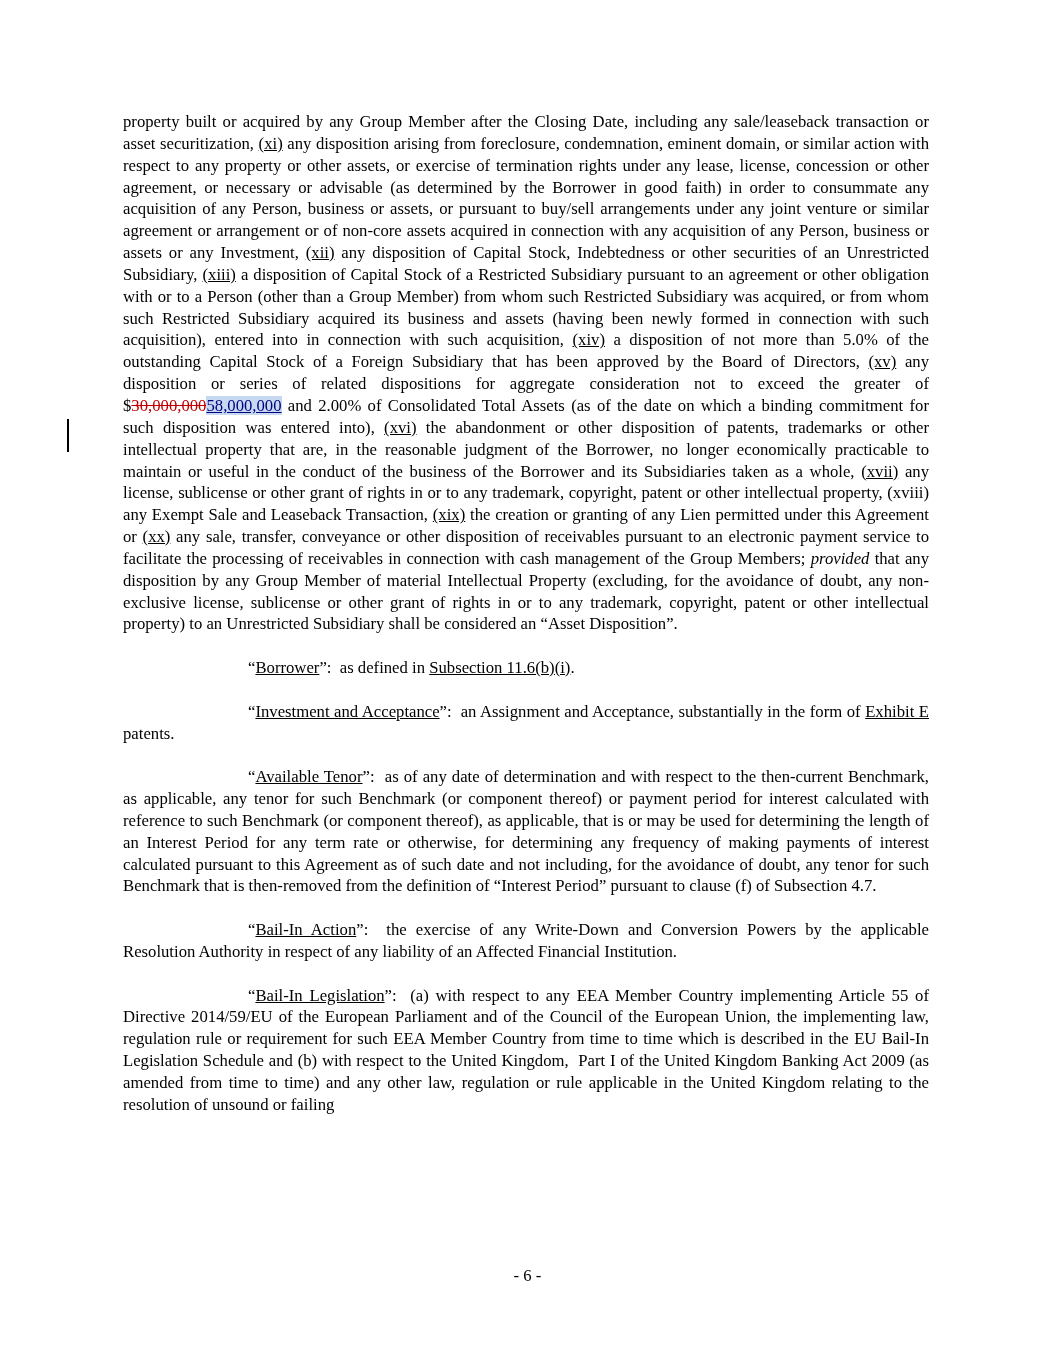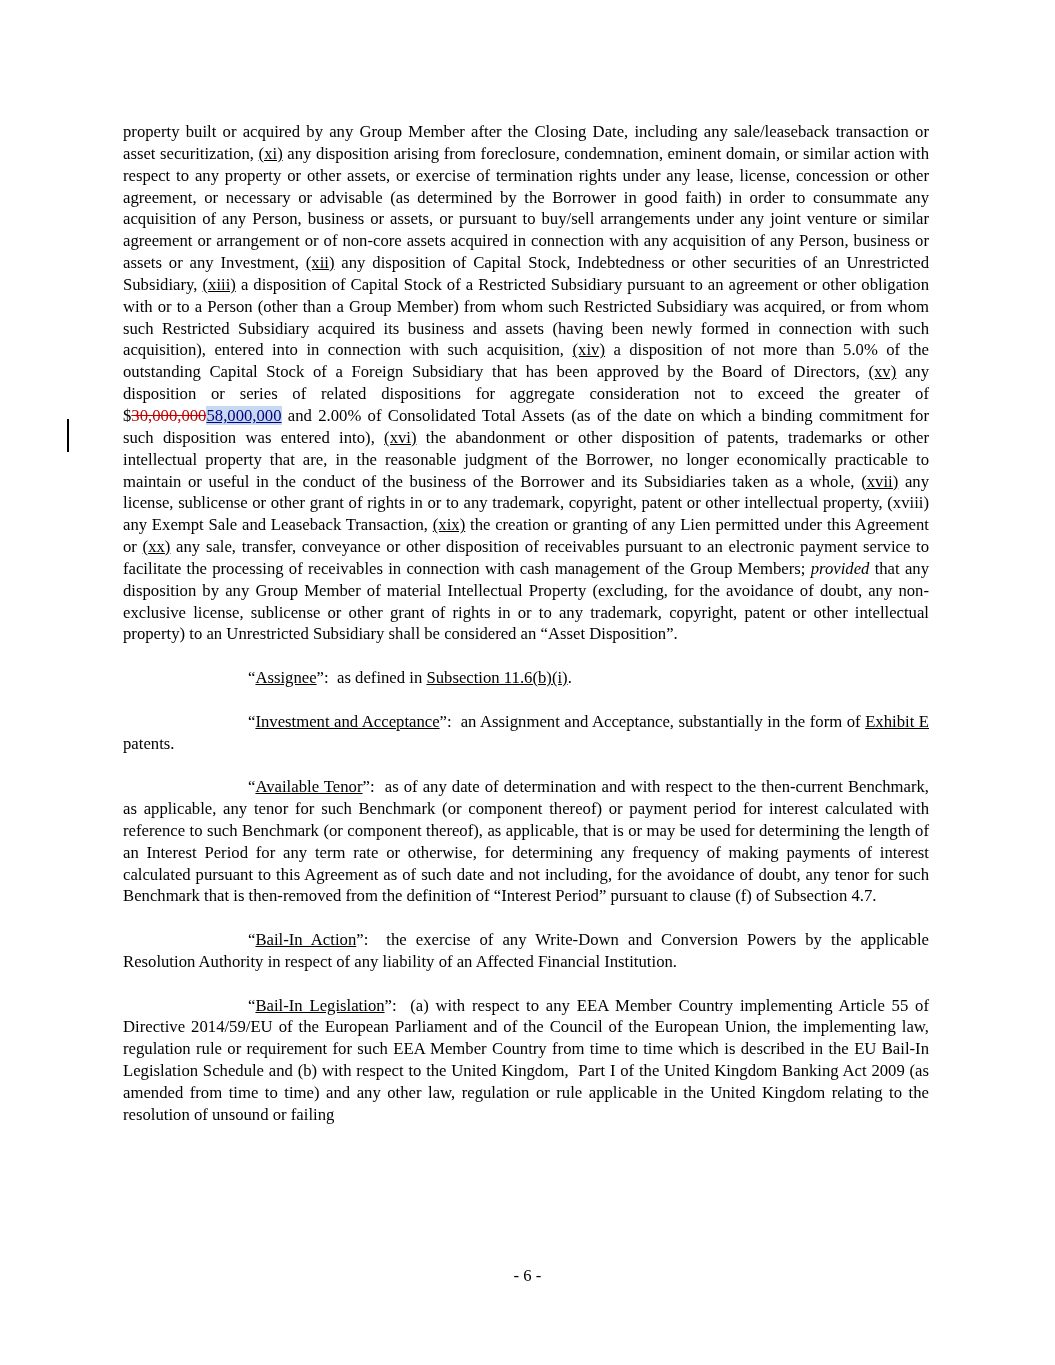--- a/index.html
+++ b/index.html
@@ -9,21 +9,21 @@
     height: 1365px;
     background: #ffffff;
     margin: 0 auto;
     font-family: "Liberation Serif", "DejaVu Serif", serif;
     color: #000000;
     overflow: hidden;
   }
   .content {
     position: absolute;
     left: 123px;
-    top: 121px;
+    top: 111px;
     width: 806px;
   }
   p.para {
     margin: 0 0 21.8px 0;
     font-size: 16.7px;
     line-height: 21.85px;
     text-align: justify;
   }
   p.para.indent { text-indent: 125px; }
   .u  { text-decoration: underline; }
@@ -54,20 +54,20 @@
     font-size: 16.7px;
   }
 </style>
 </head>
 <body>
 
 <div class="page">
   <div class="change-bar"></div>
   <div class="content">
       <p class="para"><span>property built or acquired by any Group Member after the Closing Date, including any sale/leaseback transaction or asset securitization, </span><span class="u">(xi)</span><span> any disposition arising from foreclosure, condemnation, eminent domain, or similar action with respect to any property or other assets, or exercise of termination rights under any lease, license, concession or other agreement, or necessary or advisable (as determined by the Borrower in good faith) in order to consummate any acquisition of any Person, business or assets, or pursuant to buy/sell arrangements under any joint venture or similar agreement or arrangement or of non-core assets acquired in connection with any acquisition of any Person, business or assets or any Investment, </span><span class="u">(xii)</span><span> any disposition of Capital Stock, Indebtedness or other securities of an Unrestricted Subsidiary, </span><span class="u">(xiii)</span><span> a disposition of Capital Stock of a Restricted Subsidiary pursuant to an agreement or other obligation with or to a Person (other than a Group Member) from whom such Restricted Subsidiary was acquired, or from whom such Restricted Subsidiary acquired its business and assets (having been newly formed in connection with such acquisition), entered into in connection with such acquisition, </span><span class="u">(xiv)</span><span> a disposition of not more than 5.0% of the outstanding Capital Stock of a Foreign Subsidiary that has been approved by the Board of Directors, </span><span class="u">(xv)</span><span> any disposition or series of related dispositions for aggregate consideration not to exceed the greater of $</span><span class="del">30,000,000</span><span class="ins">58,000,000</span><span> and 2.00% of Consolidated Total Assets (as of the date on which a binding commitment for such disposition was entered into), </span><span class="u">(xvi)</span><span> the abandonment or other disposition of patents, trademarks or other intellectual property that are, in the reasonable judgment of the Borrower, no longer economically practicable to maintain or useful in the conduct of the business of the Borrower and its Subsidiaries taken as a whole, </span><span class="u">(xvii)</span><span> any license, sublicense or other grant of rights in or to any trademark, copyright, patent or other intellectual property, (xviii) any Exempt Sale and Leaseback Transaction, </span><span class="u">(xix)</span><span> the creation or granting of any Lien permitted under this Agreement or </span><span class="u">(xx)</span><span> any sale, transfer, conveyance or other disposition of receivables pursuant to an electronic payment service to facilitate the processing of receivables in connection with cash management of the Group Members; </span><span class="it">provided</span><span> that any disposition by any Group Member of material Intellectual Property (excluding, for the avoidance of doubt, any non-exclusive license, sublicense or other grant of rights in or to any trademark, copyright, patent or other intellectual property) to an Unrestricted Subsidiary shall be considered an “Asset Disposition”.</span></p>
-      <p class="para indent"><span>“</span><span class="u">Assignee</span><span>”:&nbsp; as defined in </span><span class="u">Subsection 11.6(b)(i)</span><span>.</span></p>
+      <p class="para indent"><span>“</span><span class="u">Borrower</span><span>”:&nbsp; as defined in </span><span class="u">Subsection 11.6(b)(i)</span><span>.</span></p>
       <p class="para indent"><span>“</span><span class="u">Investment and Acceptance</span><span>”:&nbsp; an Assignment and Acceptance, substantially in the form of </span><span class="u">Exhibit E</span><span> patents.</span></p>
       <p class="para indent"><span>“</span><span class="u">Available Tenor</span><span>”:&nbsp; as of any date of determination and with respect to the then-current Benchmark, as applicable, any tenor for such Benchmark (or component thereof) or payment period for interest calculated with reference to such Benchmark (or component thereof), as applicable, that is or may be used for determining the length of an Interest Period for any term rate or otherwise, for determining any frequency of making payments of interest calculated pursuant to this Agreement as of such date and not including, for the avoidance of doubt, any tenor for such Benchmark that is then-removed from the definition of “Interest Period” pursuant to clause (f) of Subsection 4.7.</span></p>
       <p class="para indent"><span>“</span><span class="u">Bail-In Action</span><span>”:&nbsp; the exercise of any Write-Down and Conversion Powers by the applicable Resolution Authority in respect of any liability of an Affected Financial Institution.</span></p>
       <p class="para indent"><span>“</span><span class="u">Bail-In Legislation</span><span>”:&nbsp; (a) with respect to any EEA Member Country implementing Article 55 of Directive 2014/59/EU of the European Parliament and of the Council of the European Union, the implementing law, regulation rule or requirement for such EEA Member Country from time to time which is described in the EU Bail-In Legislation Schedule and (b) with respect to the United Kingdom, &nbsp;Part I of the United Kingdom Banking Act 2009 (as amended from time to time) and any other law, regulation or rule applicable in the United Kingdom relating to the resolution of unsound or failing</span></p>
     </div>
   <div class="footer">- 6 -</div>
 </div>
 
 </body></html>

